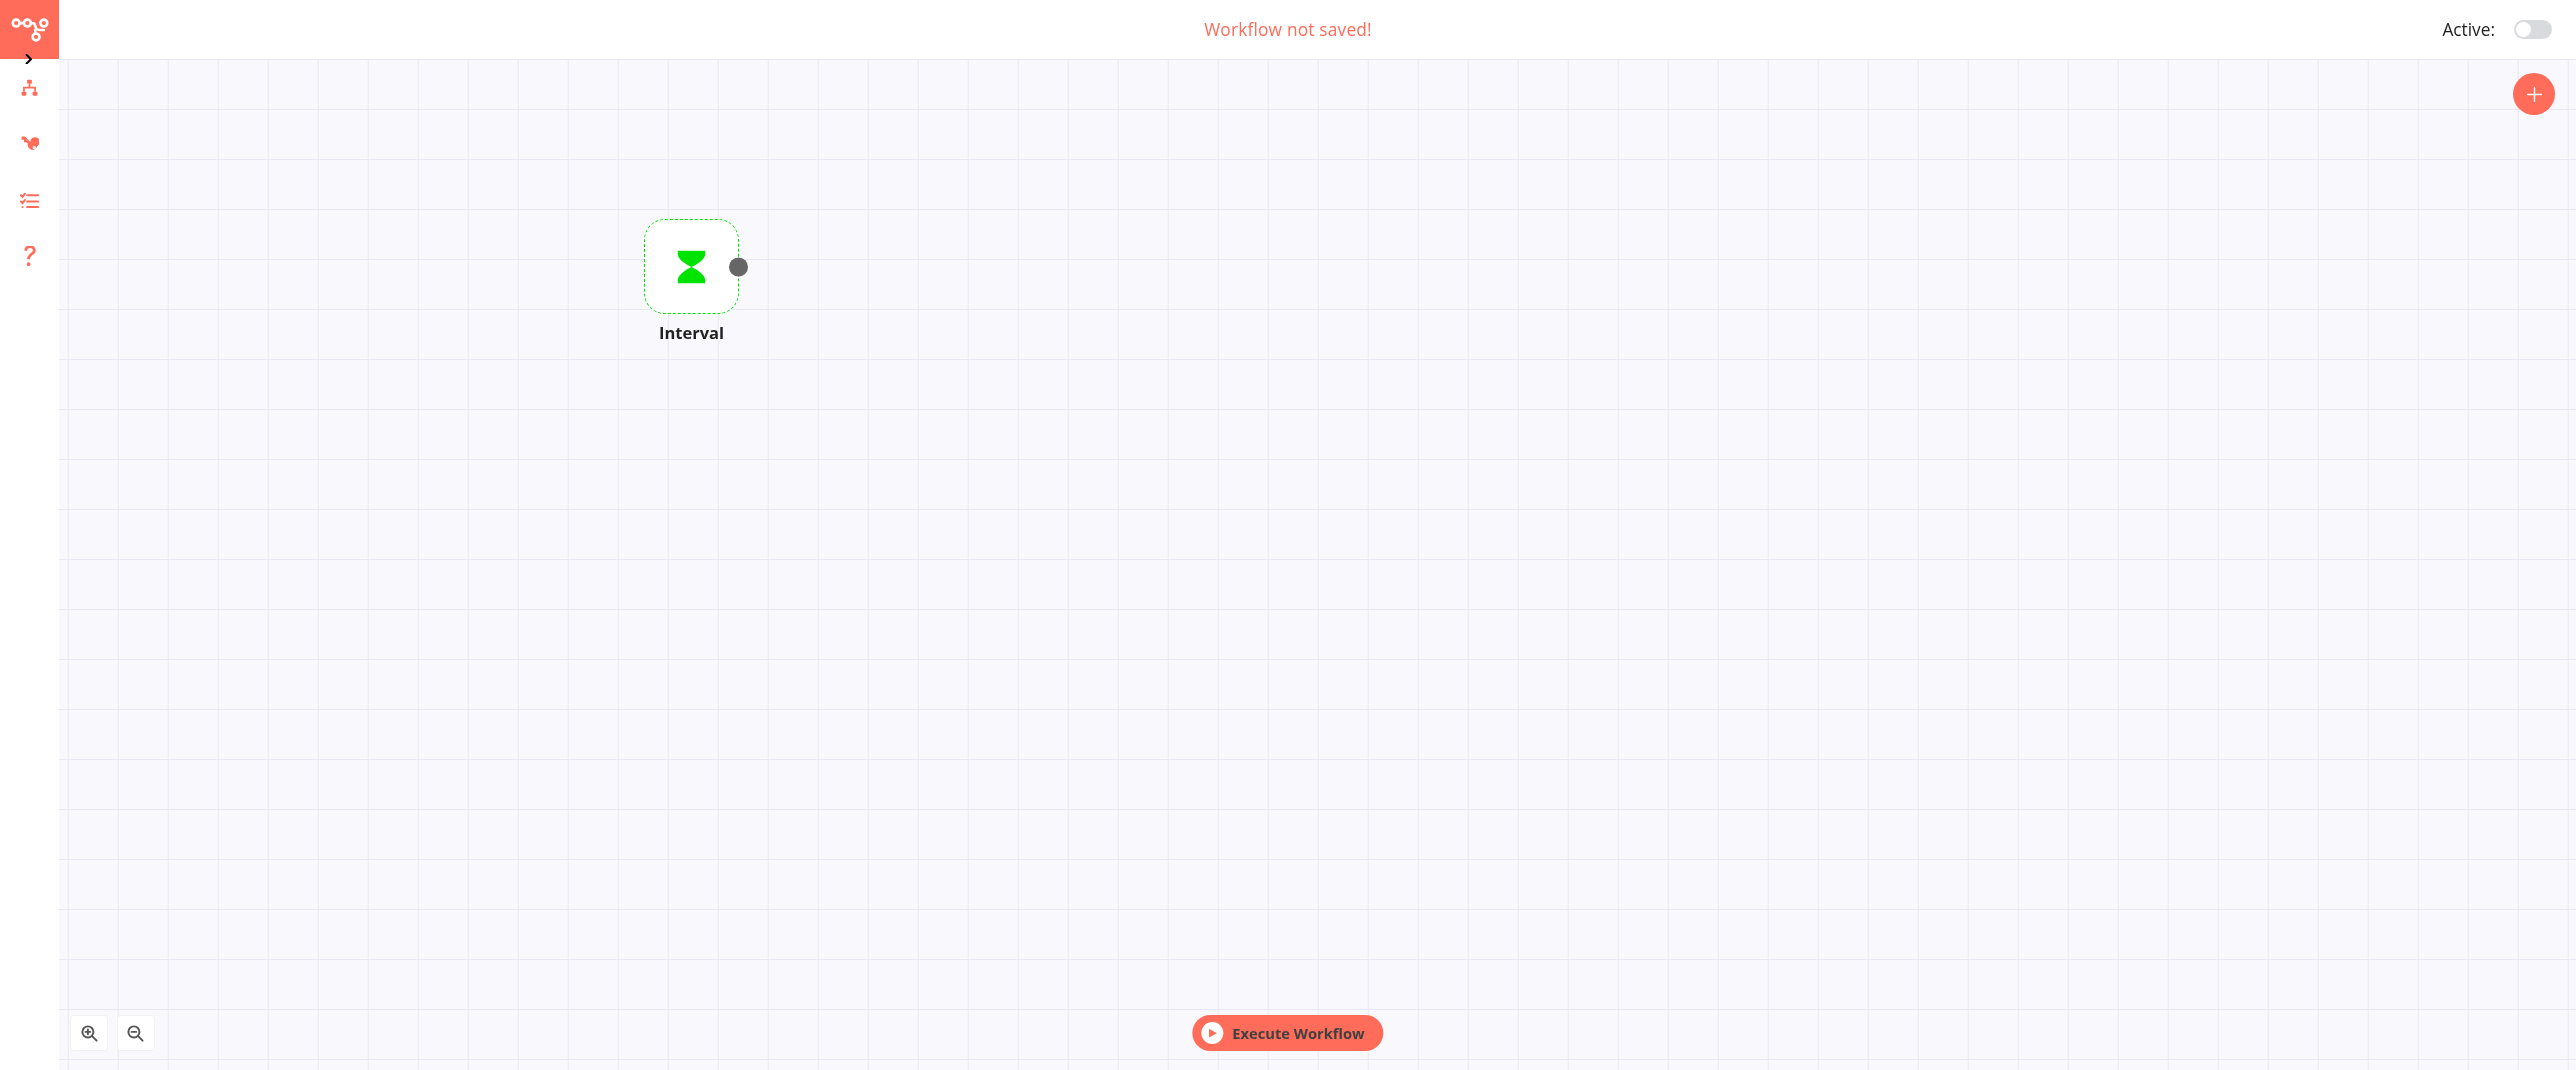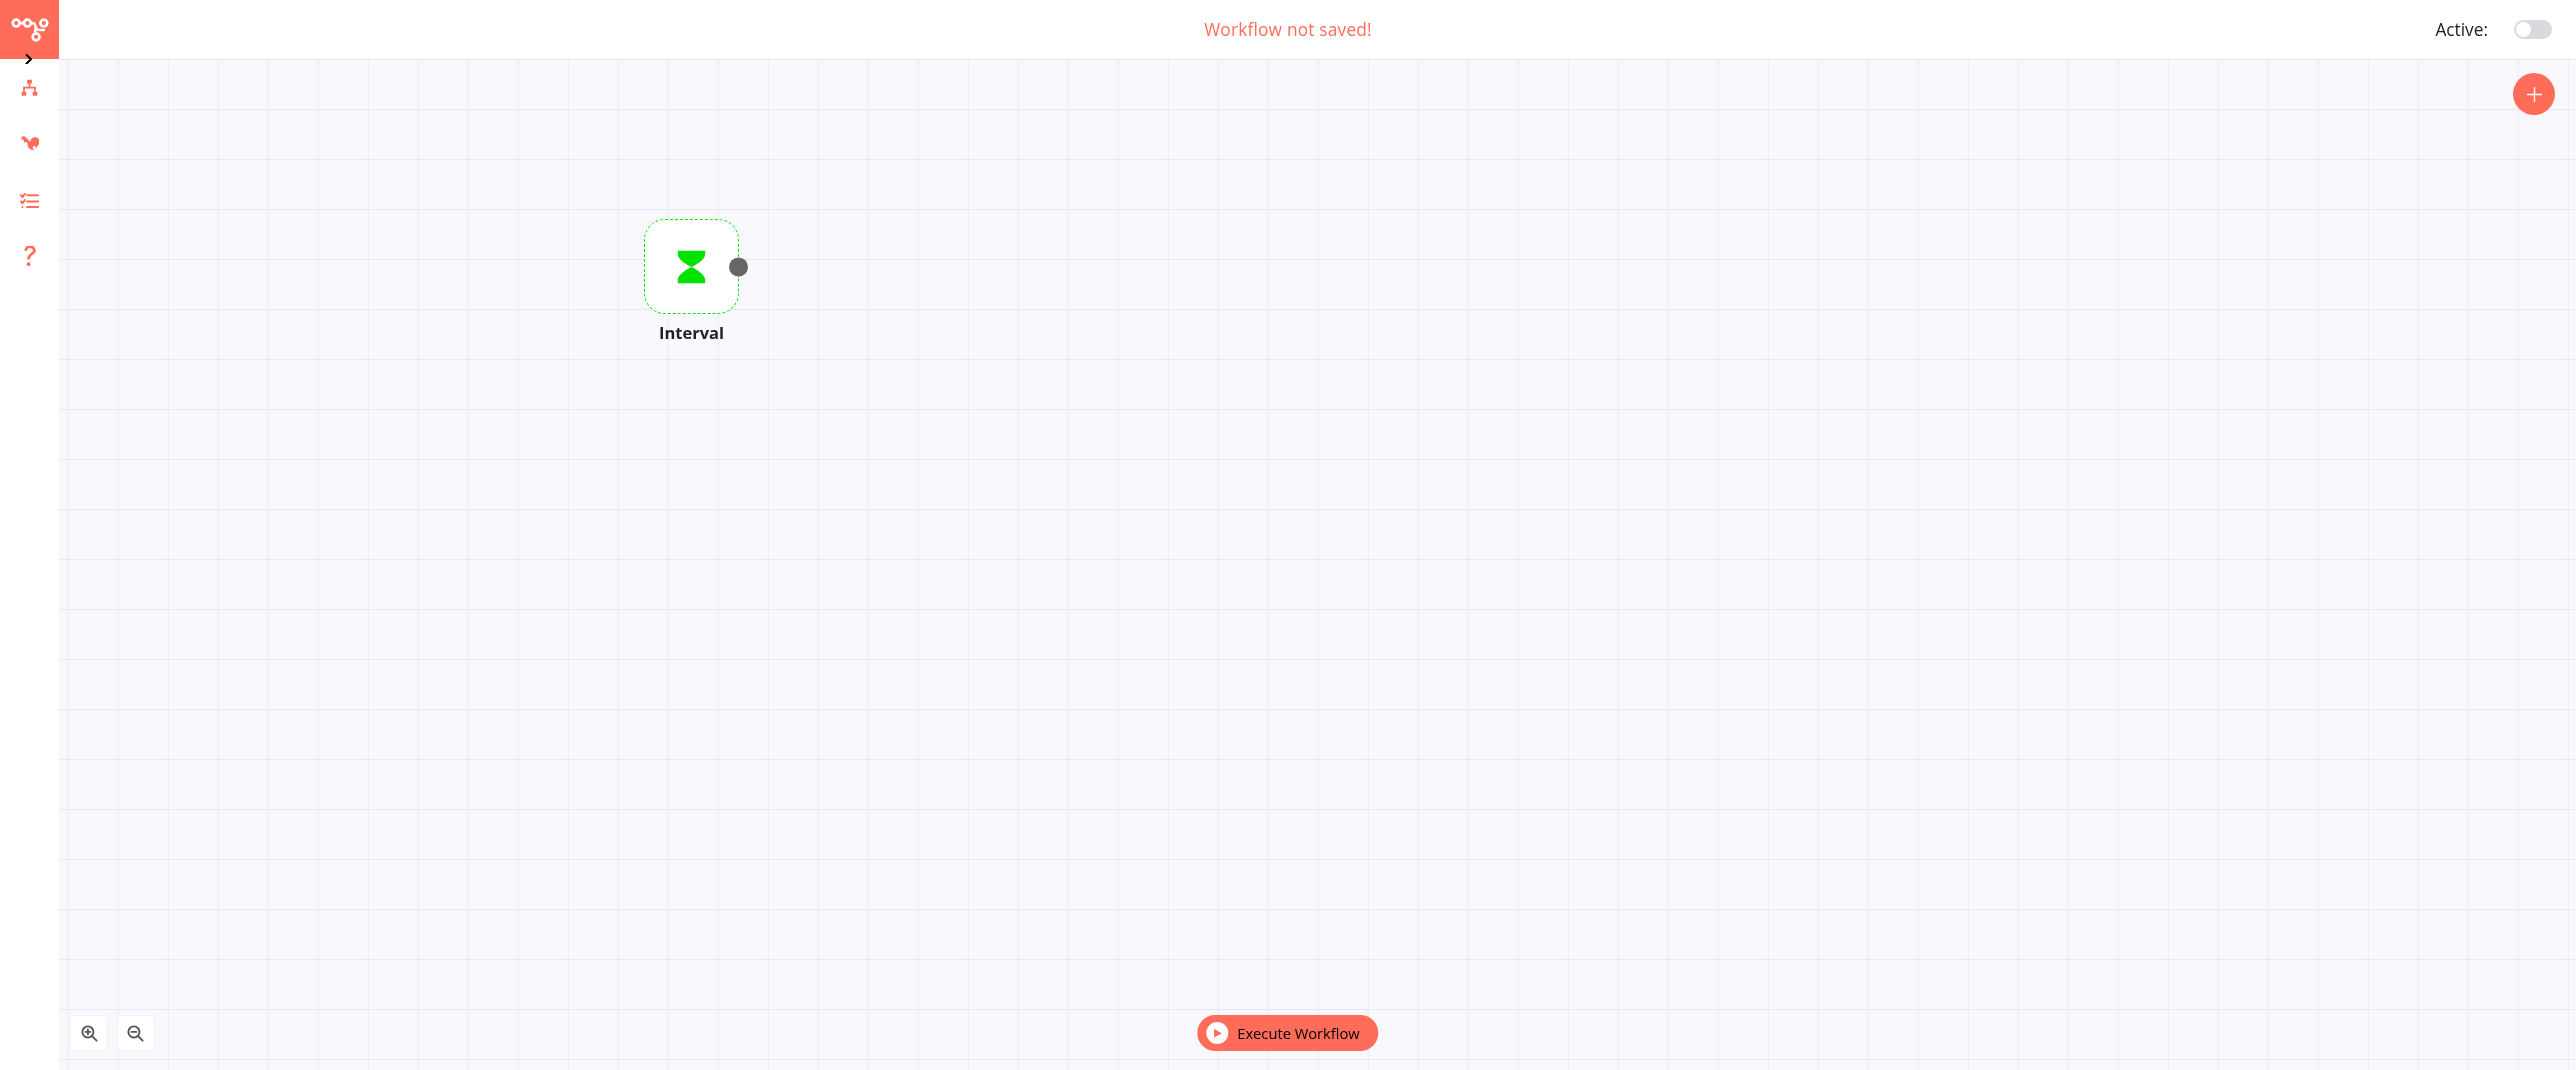--- a/index.html
+++ b/index.html
@@ -42,21 +42,21 @@
       transform: translateX(-50%);
       font-size: 17.3px;
       color: var(--accent);
       letter-spacing: 0.2px;
     }
     .header-right {
       position: absolute;
       right: 24px;
       display: flex;
       align-items: center;
-      gap: 26px;
+      gap: 19px;
       font-size: 17.3px;
     }
     .toggle {
       position: relative;
       width: 38px; height: 19px;
       background: #d9dadd;
       border-radius: 9.5px;
       cursor: pointer;
     }
     .toggle::after {
@@ -205,23 +205,23 @@
       padding: 0 19px 0 8.7px;
       background: var(--accent);
       border-radius: 18px;
       display: flex;
       align-items: center;
       gap: 8.7px;
       cursor: pointer;
       z-index: 25;
     }
     .execute-text {
-      color: #000000;
+      color: #404040;
       font-size: 14.7px;
-      font-weight: 400;
+      font-weight: 700;
       white-space: nowrap;
     }
     .play-circle {
       width: 22.6px; height: 22.6px;
       border-radius: 50%;
       background: #fff;
       display: flex;
       align-items: center;
       justify-content: center;
     }

